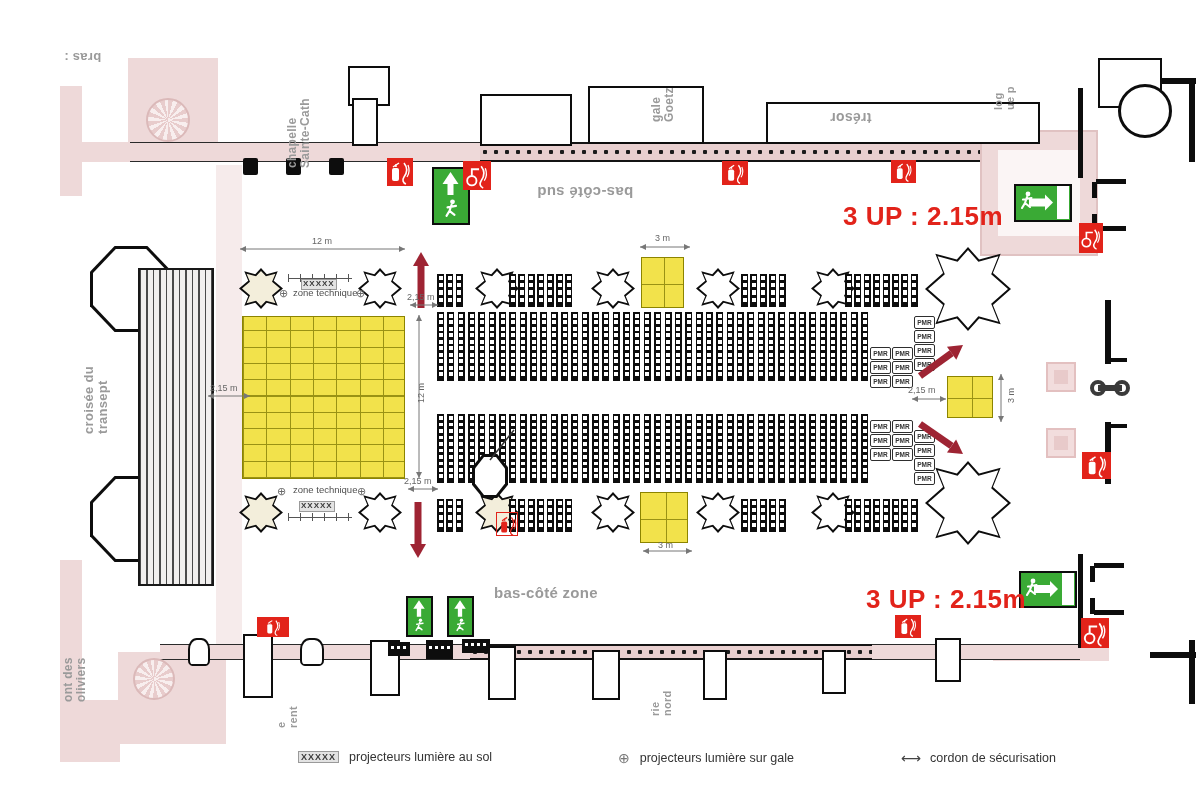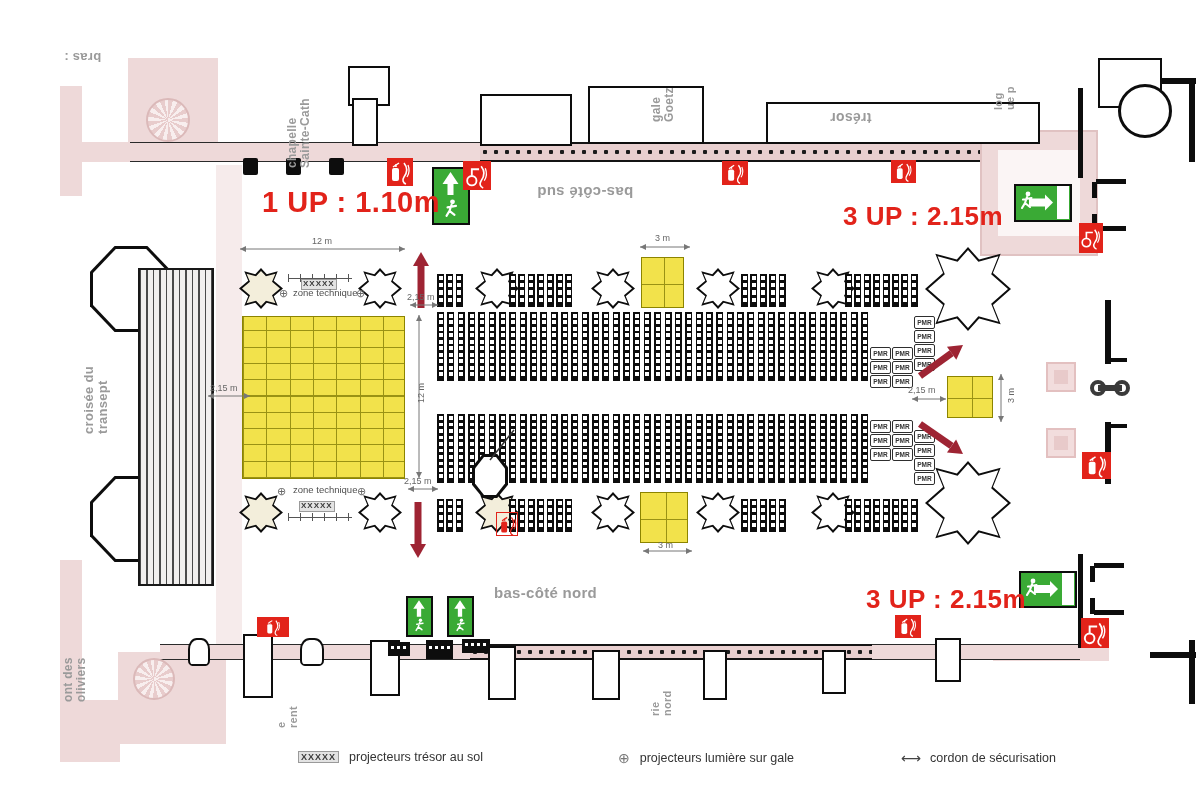--- a/index.html
+++ b/index.html
@@ -60,21 +60,21 @@
   .lg-arrow{color:#444;font-size:14px;letter-spacing:-1px;}
 </style>
 </head>
 <body>
 
 <div class="canvas" id="plan">
 
   <div class="legend" id="legend" style="top: 750px; left: 0px; width: 1200px;">
       <div class="abs legend" style="left: 298px; top: 0px;">
         <span class="lg-x">XXXXX</span>
-        <span>projecteurs trésor au sol</span>
+        <span>projecteurs lumière au sol</span>
       </div>
       <div class="abs legend" style="left: 618px; top: 0px;">
         <span class="lg-plus">⊕</span>
         <span>projecteurs lumière sur gale</span>
       </div>
       <div class="abs legend" style="left: 901px; top: 0px;">
         <span class="lg-arrow">⟷</span>
         <span>cordon de sécurisation</span>
       </div>
     </div>
@@ -760,21 +760,20 @@
     </div>
     <div class="abs doorbox" style="left: 426px; top: 640px; width: 27px; height: 19px;">
       <i style="top: 30%;"></i>
     </div>
     <div class="abs doorbox" style="left: 462px; top: 639px; width: 28px; height: 14px;">
       <i style="top: 30%;"></i>
     </div>
     <div class="abs " style="left: 1090px; top: 380px; width: 16px; height: 16px; border: 4px solid rgb(58, 58, 58); border-radius: 50%; box-sizing: border-box; background: rgb(255, 255, 255);"></div>
     <div class="abs " style="left: 1114px; top: 380px; width: 16px; height: 16px; border: 4px solid rgb(58, 58, 58); border-radius: 50%; box-sizing: border-box; background: rgb(255, 255, 255);"></div>
     <div class="abs wall" style="left: 1098px; top: 385px; width: 24px; height: 6px; background: rgb(58, 58, 58);"></div>
-    <div class="abs red-note" style="left: 262px; top: 186px; font-size: 29px; color: rgb(226, 35, 26);">1 UP : 1.10m</div>
     <div class="abs red-note" style="left: 843px; top: 201px; font-size: 26px; color: rgb(226, 35, 26);">3 UP : 2.15m</div>
     <div class="abs red-note" style="left: 866px; top: 584px; font-size: 26px; color: rgb(226, 35, 26);">3 UP : 2.15m</div>
     <div class="abs lbl flip" style="left: 64px; top: 50px; font-size: 13px;">
       <span style="display: block;">bras :</span>
     </div>
     <div class="abs lbl vflip" style="left: 286px; top: 56px; font-size: 12px; height: 112px;">
       <span style="display: block;">chapelle</span>
       <span style="display: block;">Sainte-Cath</span>
     </div>
     <div class="abs lbl flip" style="left: 830px; top: 110px; font-size: 14px;">
@@ -785,21 +784,21 @@
       <span style="display: block;">Goetz</span>
     </div>
     <div class="abs lbl vflip" style="left: 993px; top: 54px; font-size: 11px; height: 56px;">
       <span style="display: block;">log</span>
       <span style="display: block;">ue p</span>
     </div>
     <div class="abs lbl flip" style="left: 537px; top: 184px; font-size: 15px;">
       <span style="display: block;">bas-côté sud</span>
     </div>
     <div class="abs lbl " style="left: 494px; top: 585px; font-size: 15px;">
-      <span style="display: block;">bas-côté nord</span>
+      <span style="display: block;">bas-côté zone</span>
     </div>
     <div class="abs lbl vflip" style="left: 82px; top: 328px; font-size: 13px; height: 106px;">
       <span style="display: block;">croisée du</span>
       <span style="display: block;">transept</span>
     </div>
     <div class="abs lbl vflip" style="left: 62px; top: 616px; font-size: 12px; height: 86px;">
       <span style="display: block;">ont des</span>
       <span style="display: block;">oliviers</span>
     </div>
     <div class="abs lbl vflip" style="left: 276px; top: 682px; font-size: 11px; height: 46px;">

